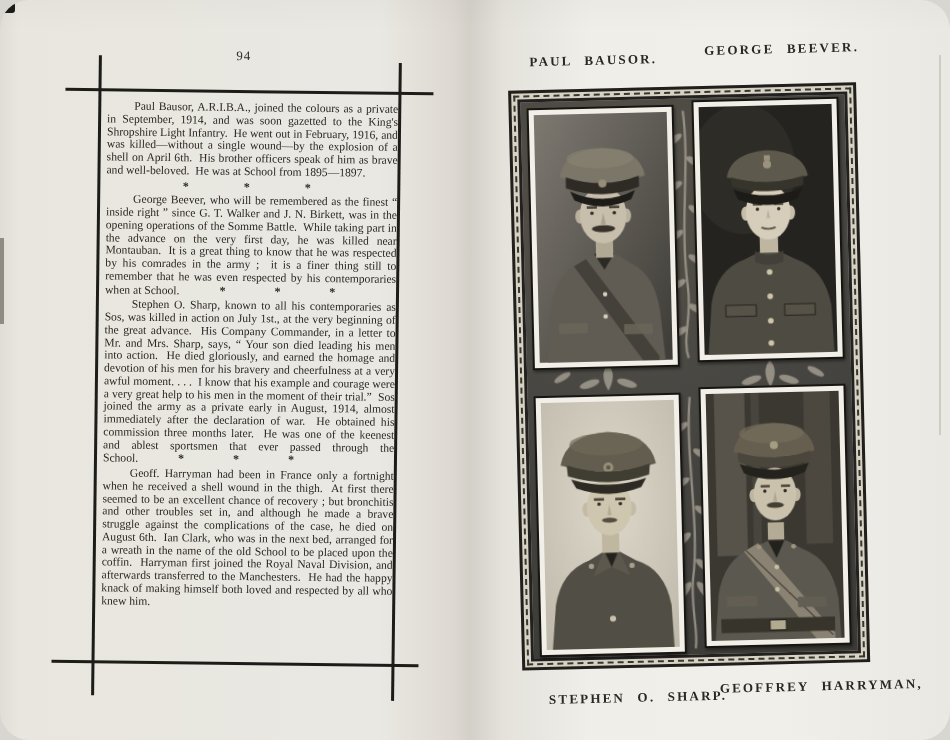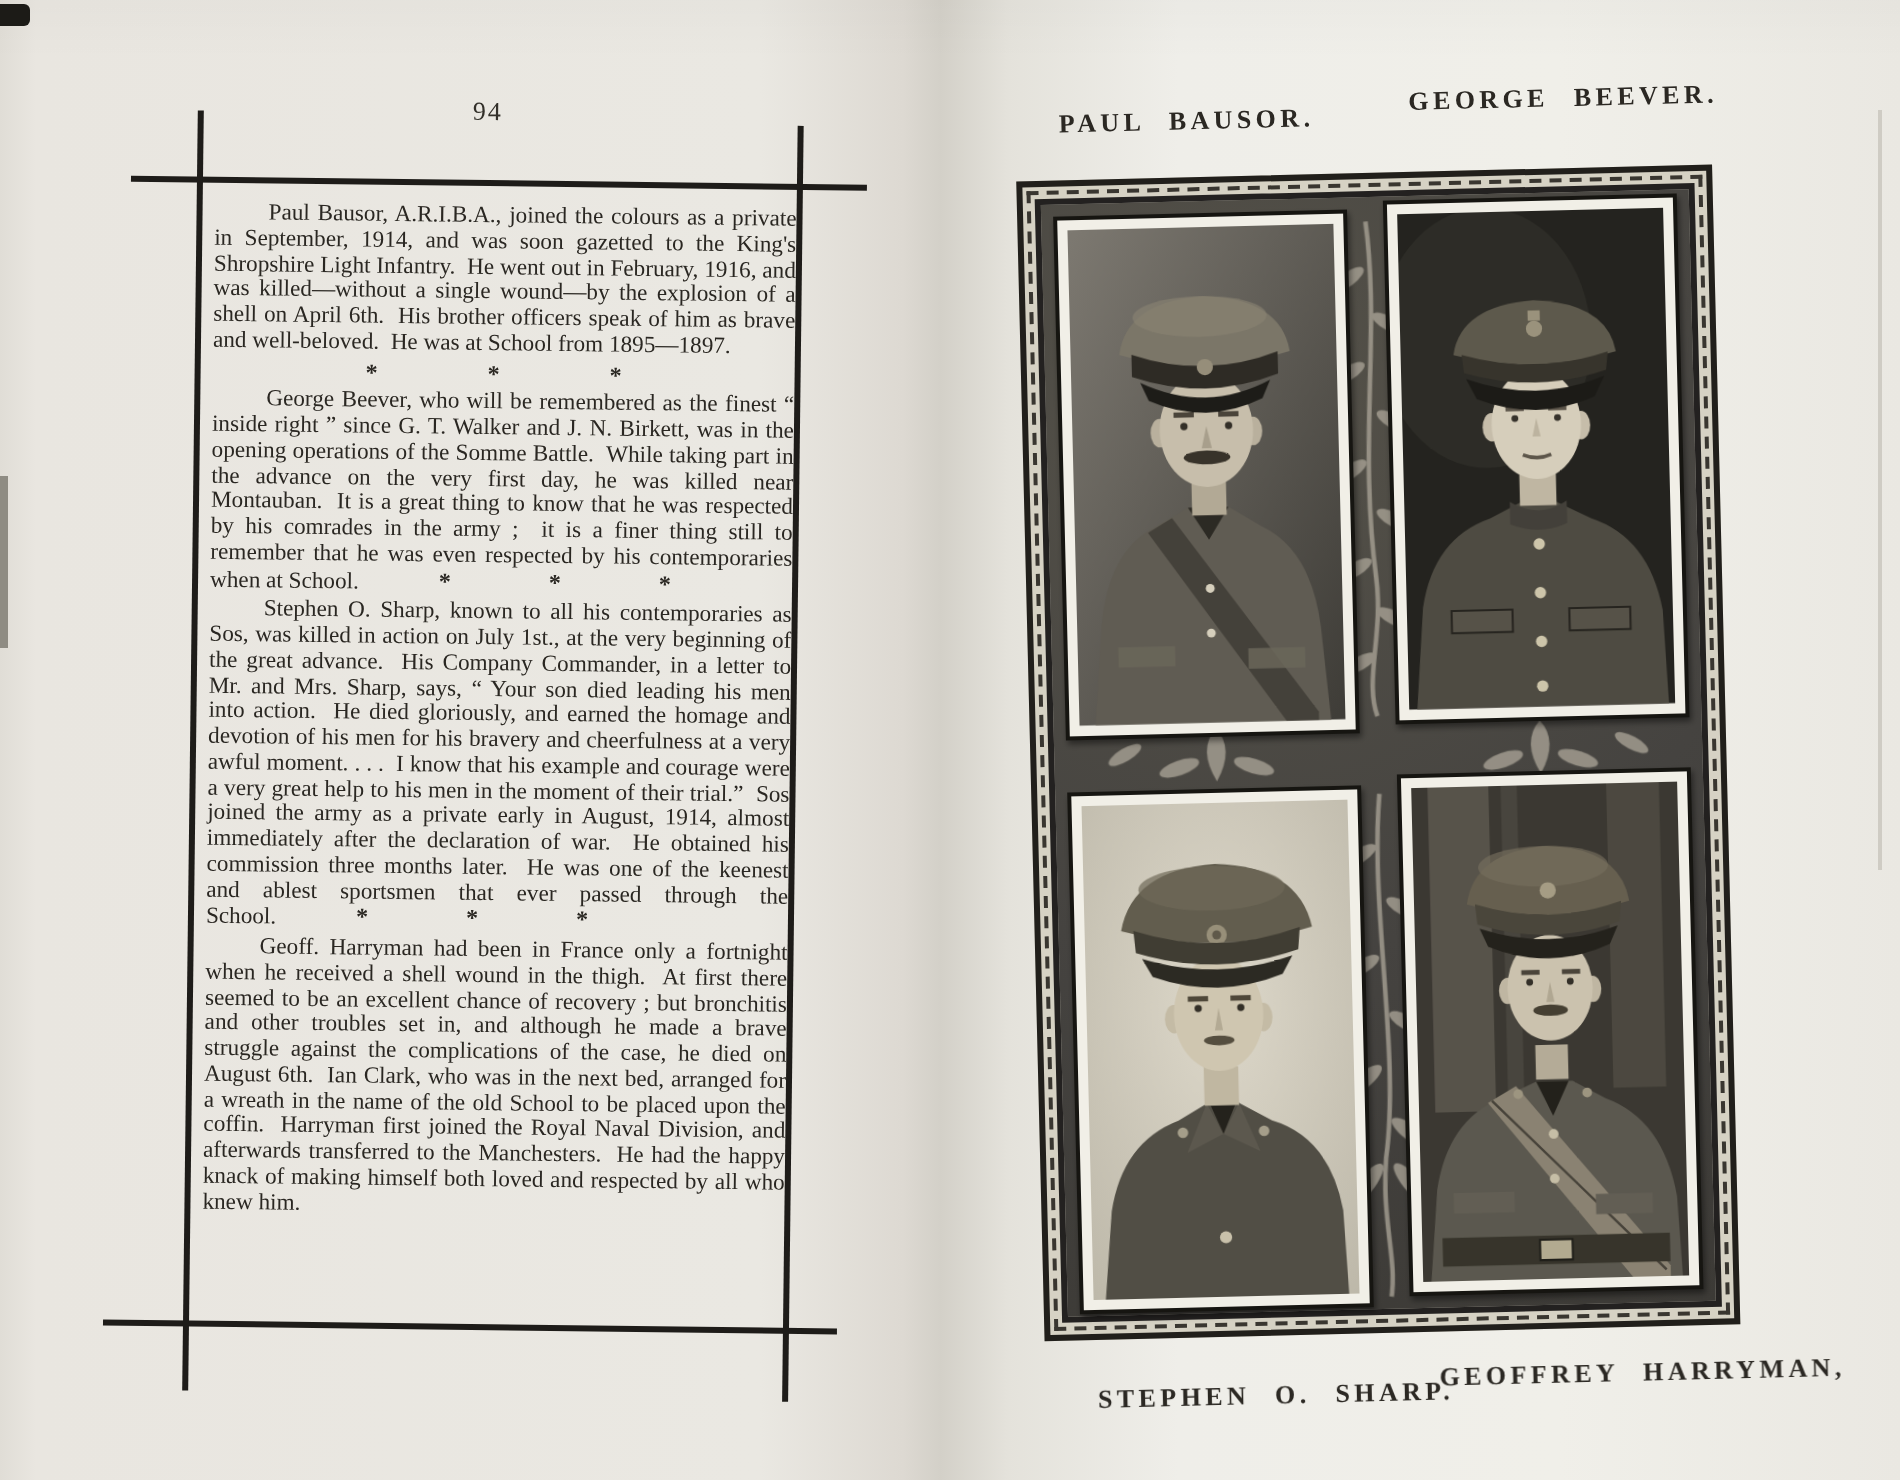--- a/index.html
+++ b/index.html
@@ -6,20 +6,21 @@
   *{box-sizing:border-box;}
   .scan{
     position:relative;width:950px;height:740px;overflow:hidden;
     font-family:"Liberation Serif",serif;
     background:
       linear-gradient(180deg, rgba(0,0,0,0.02) 0, rgba(0,0,0,0) 30px),
       linear-gradient(90deg,
         #e0ddd6 0px,#e9e6e0 18px,#eae8e2 40%,
         #ddd9d2 47.5%,#d3d0c8 49.5%,#e4e2db 53%,
         #efeee9 62%,#f0efe9 82%,#eae8e2 100%);
+    border-radius: 29px;
   }
   
   .edge-mark-tl{position:absolute;left:0;top:2px;width:15px;height:11px;background:#1c1b17;border-radius:0 3px 3px 0;}
   .edge-smear-left{position:absolute;left:0;top:238px;width:4px;height:86px;background:#8f8c83;}
   .edge-line-right{position:absolute;left:939px;top:55px;width:2px;height:380px;background:#cfccc4;}
 
   
   .left-page{position:absolute;left:40px;top:40px;width:400px;height:672px;transform:rotate(0.7deg);}
   .rule{position:absolute;background:#1e1c19;}
   .rule-top{left:22px;top:50px;width:368px;height:2.5px;}

